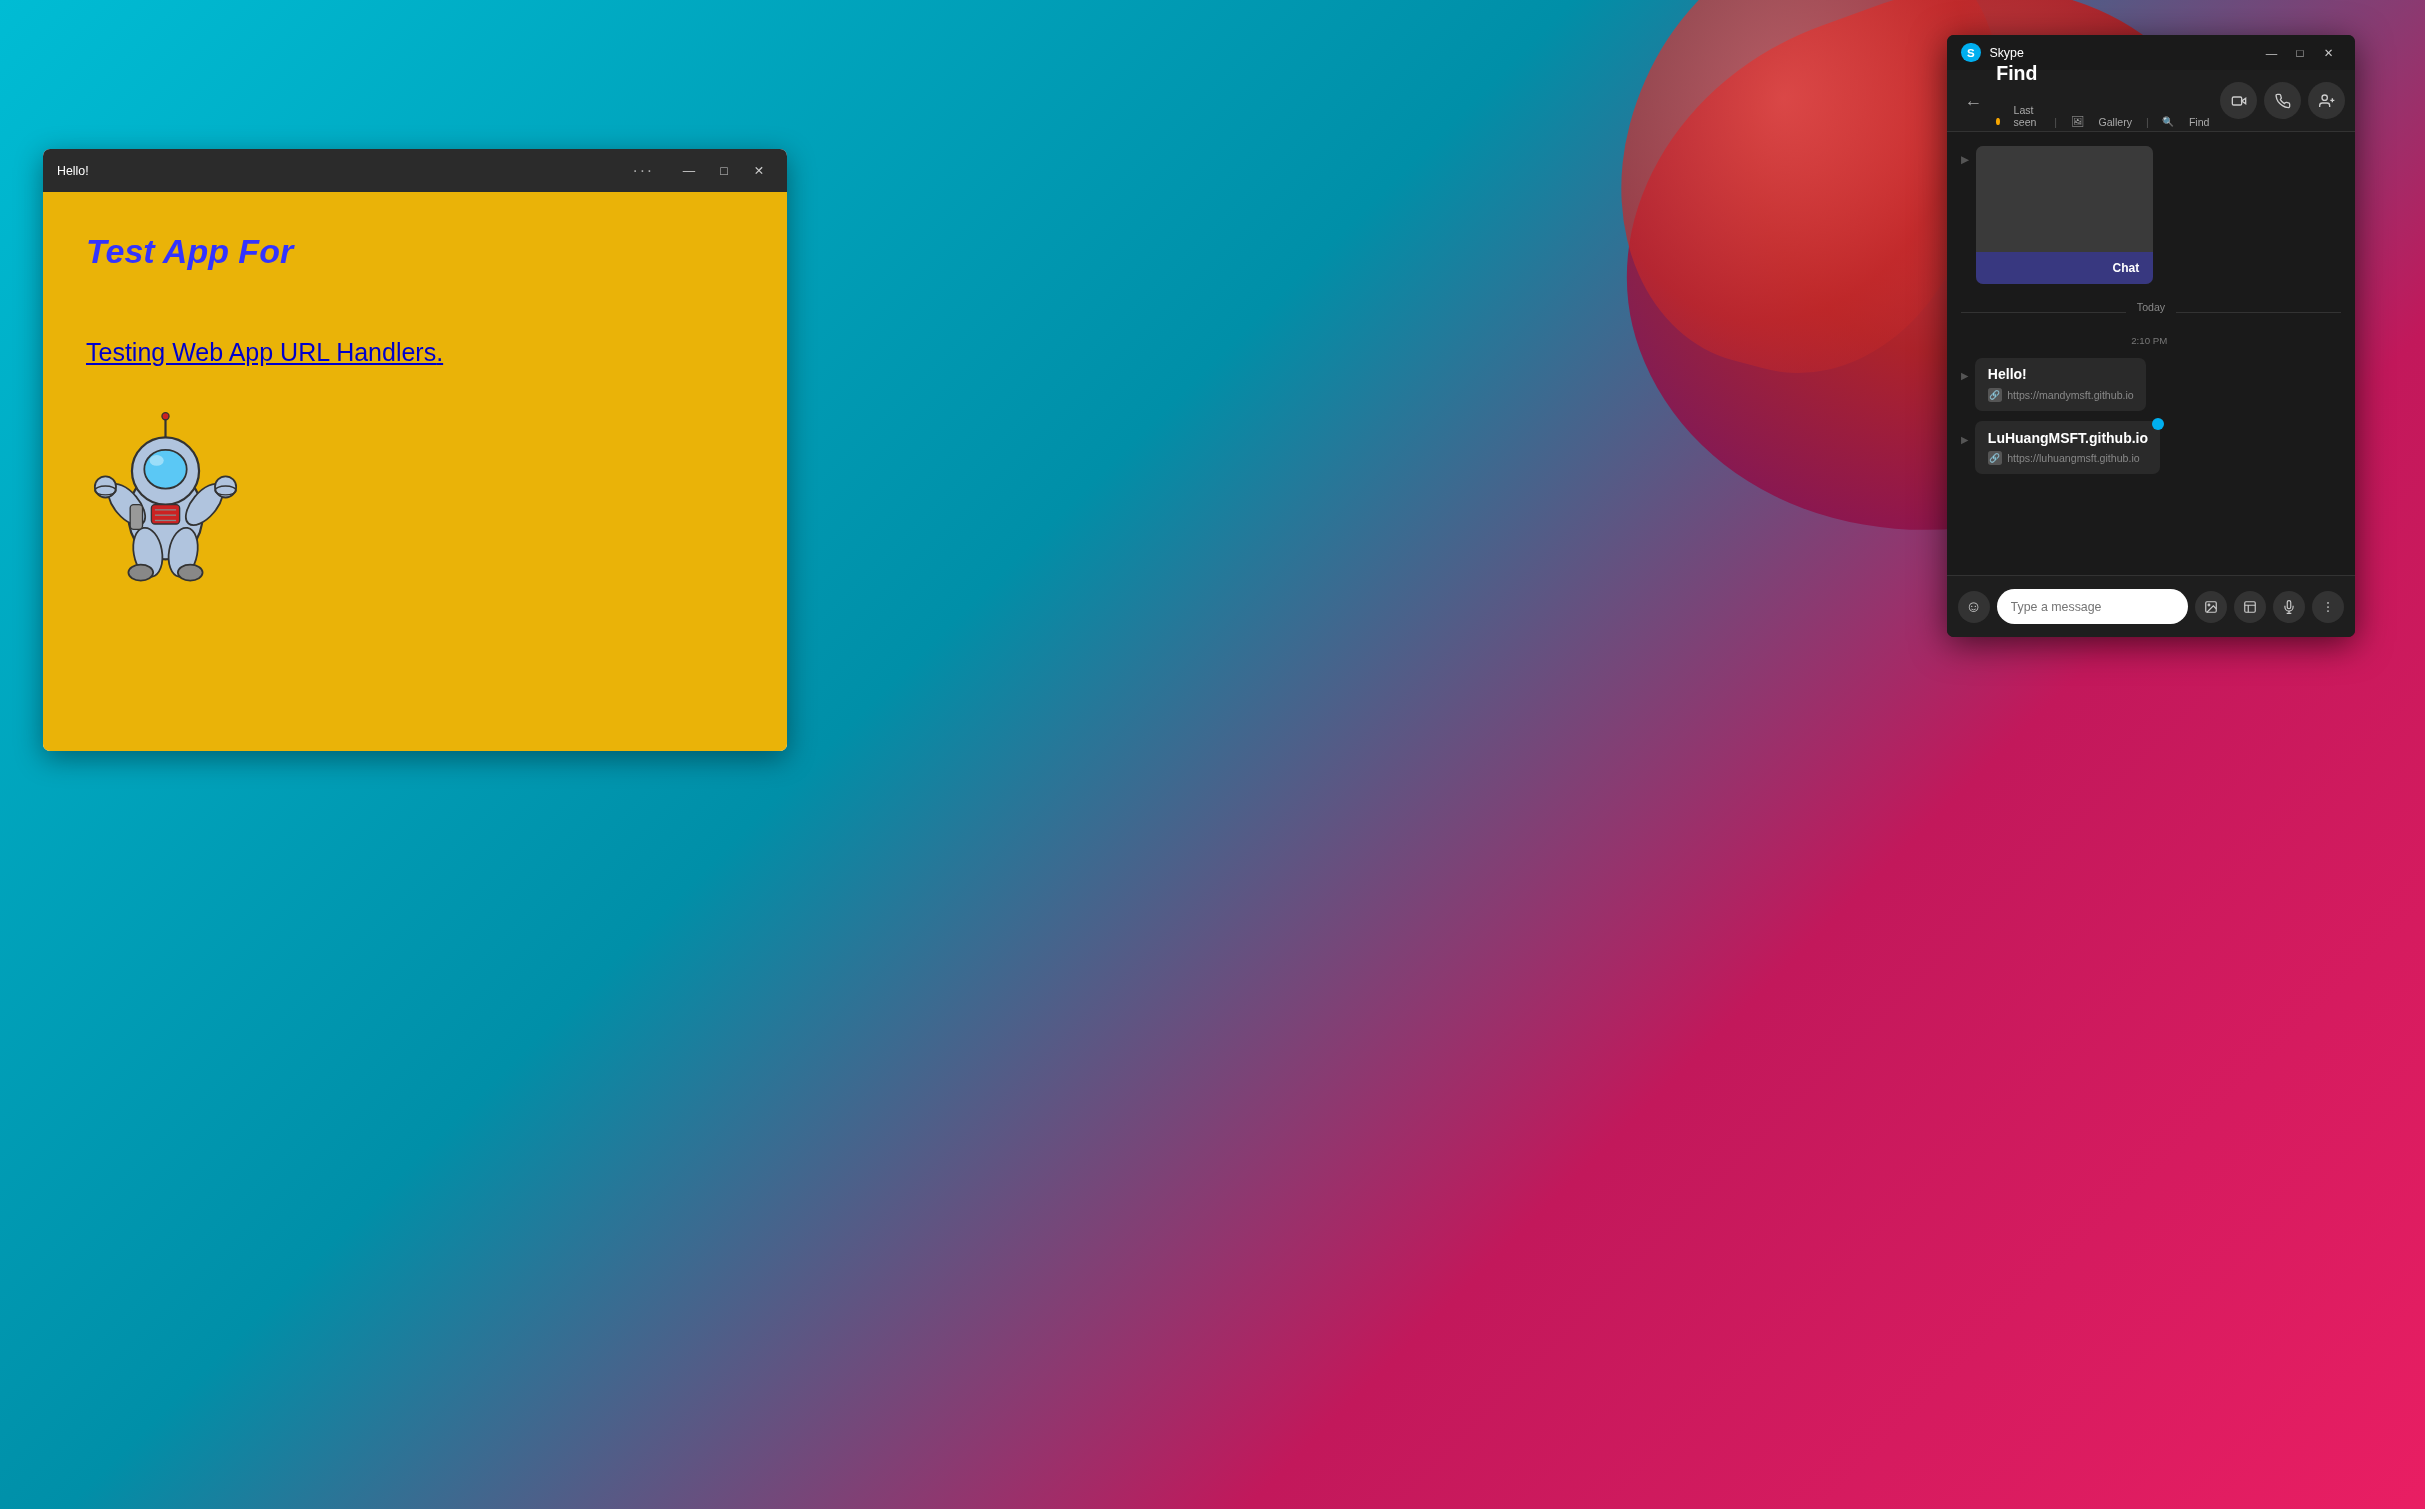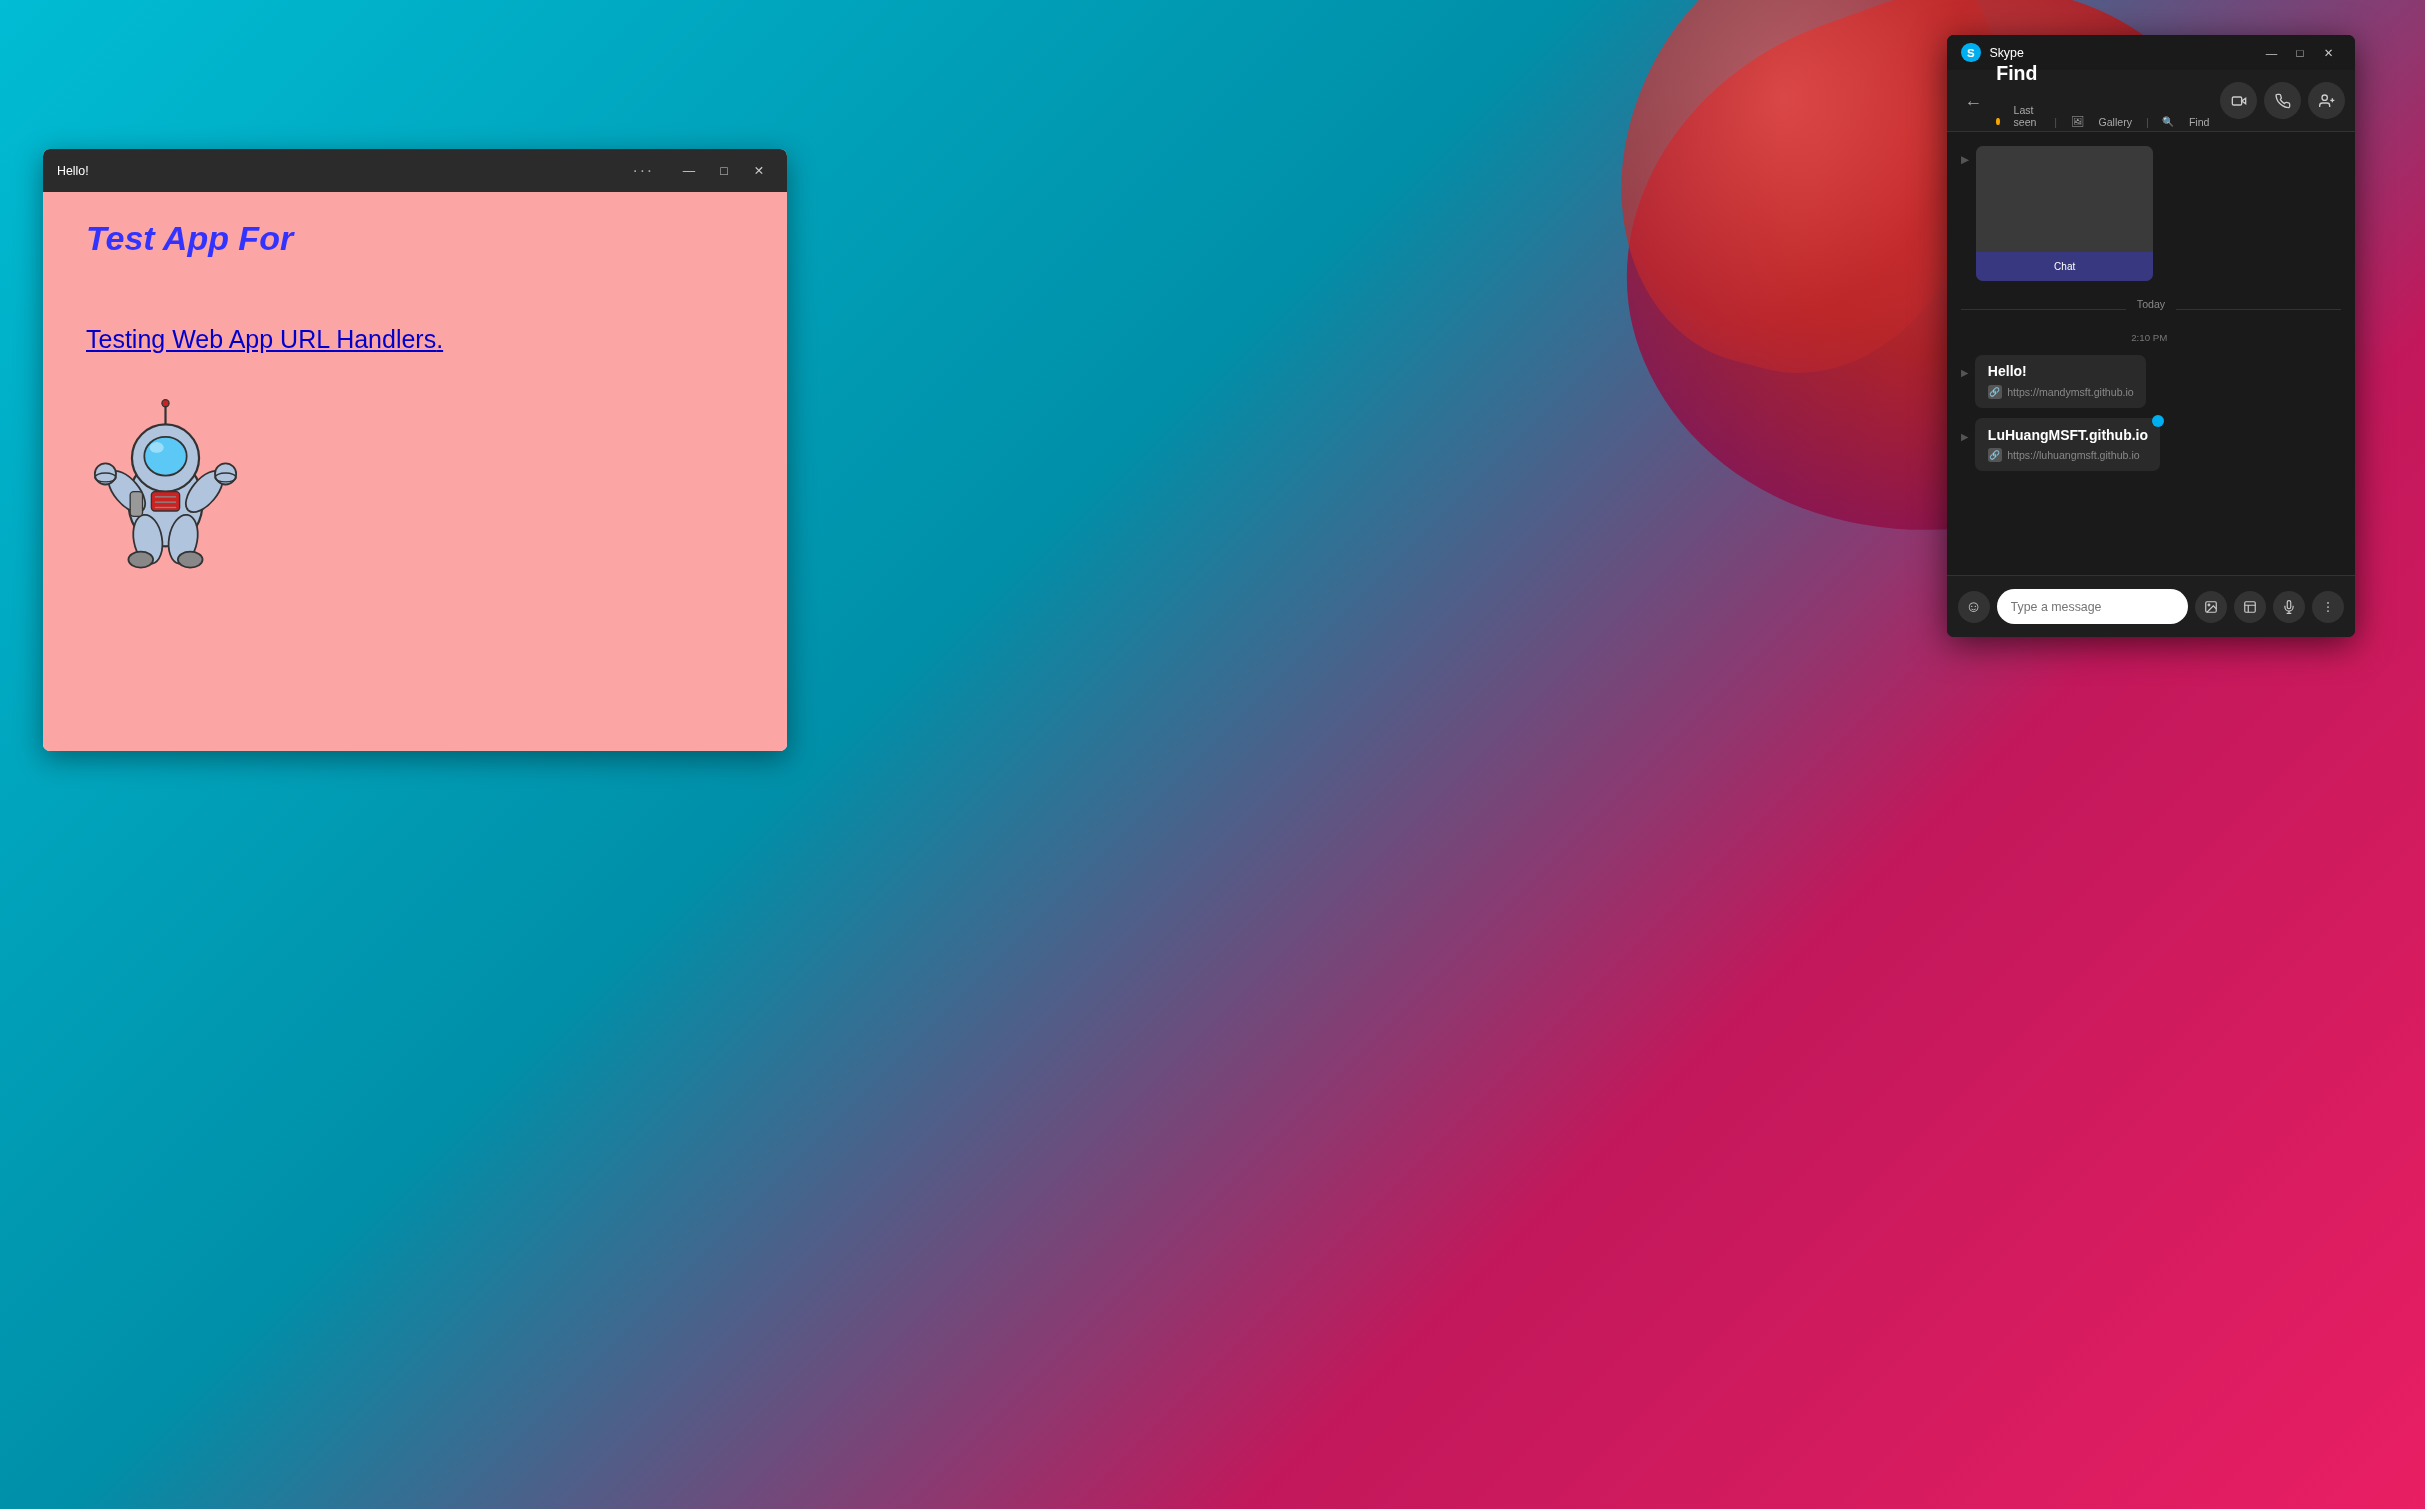--- a/index.html
+++ b/index.html
@@ -89,22 +89,22 @@
       display: flex;
       align-items: center;
       justify-content: center;
       color: #cccccc;
       font-size: 12.4px;
       border-radius: 3.5px;
     }
 
     .webapp-content {
       flex: 1;
-      padding: 27px 43px;
-      background: #fca5a5;
+      padding: 40px 43px;
+      background: #eab308;
     }
 
     .webapp-heading {
       font-size: 34px;
       font-style: italic;
       font-weight: bold;
       color: #3333ff;
       margin-bottom: 25px;
     }
 
@@ -303,24 +303,24 @@
     }
 
     .chat-card-image {
       width: 100%;
       height: 106px;
       background: #3a3a3a;
     }
 
     .chat-card-label {
       padding: 8.9px 14px;
-      text-align: center;
+      text-align: right;
       color: #ffffff;
-      font-size: 10px;
-      font-weight: 400;
+      font-size: 12px;
+      font-weight: 700;
       background: #383880;
     }
 
     
     .today-divider {
       display: flex;
       align-items: flex-end;
       gap: 10.6px;
       margin: 7px 0;
     }

